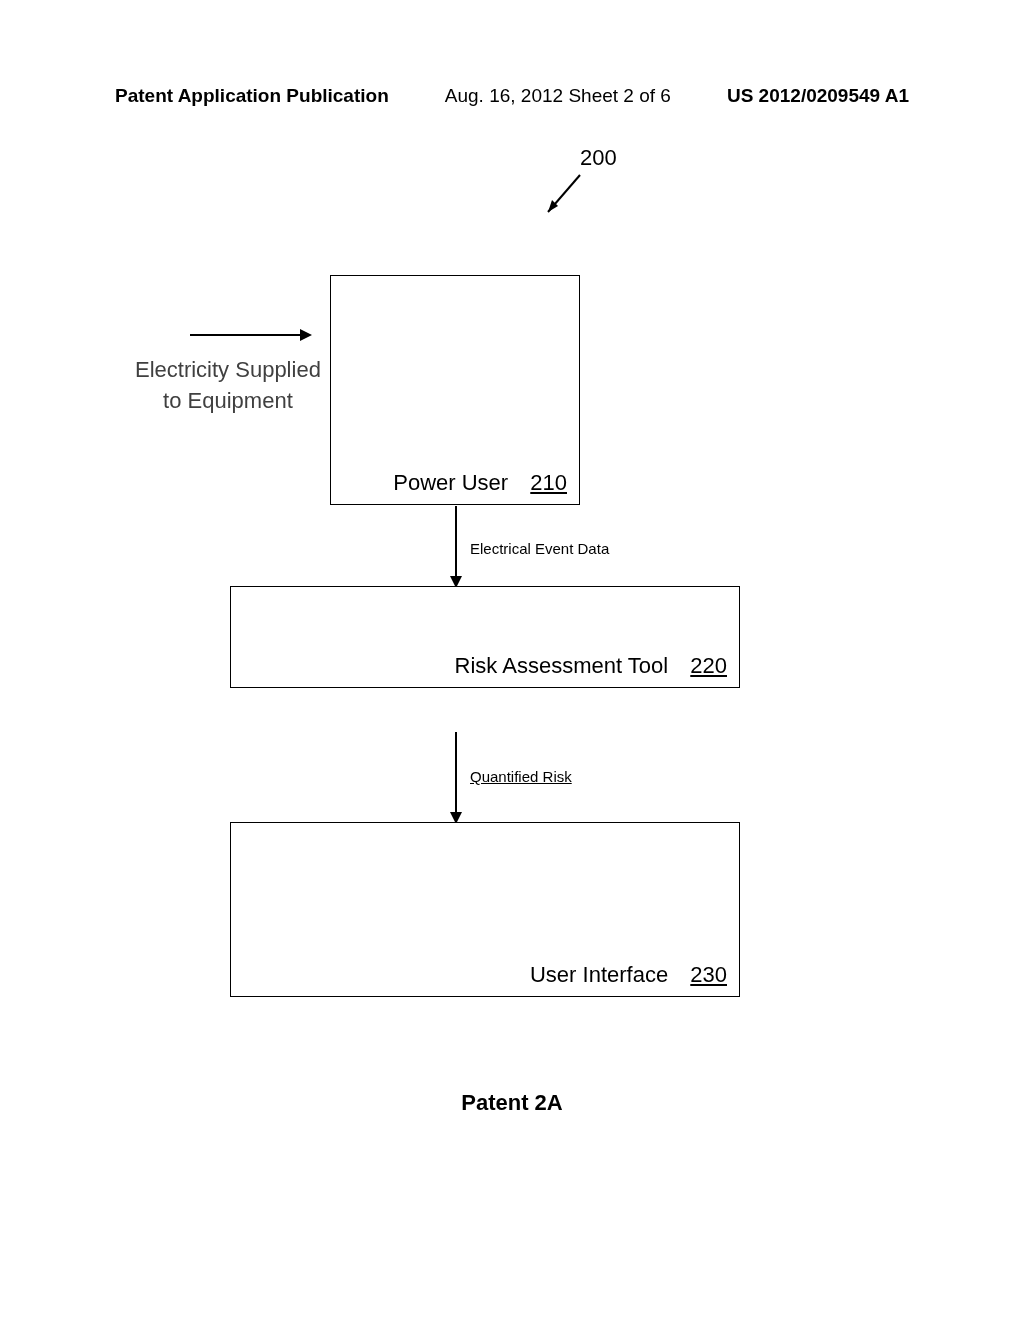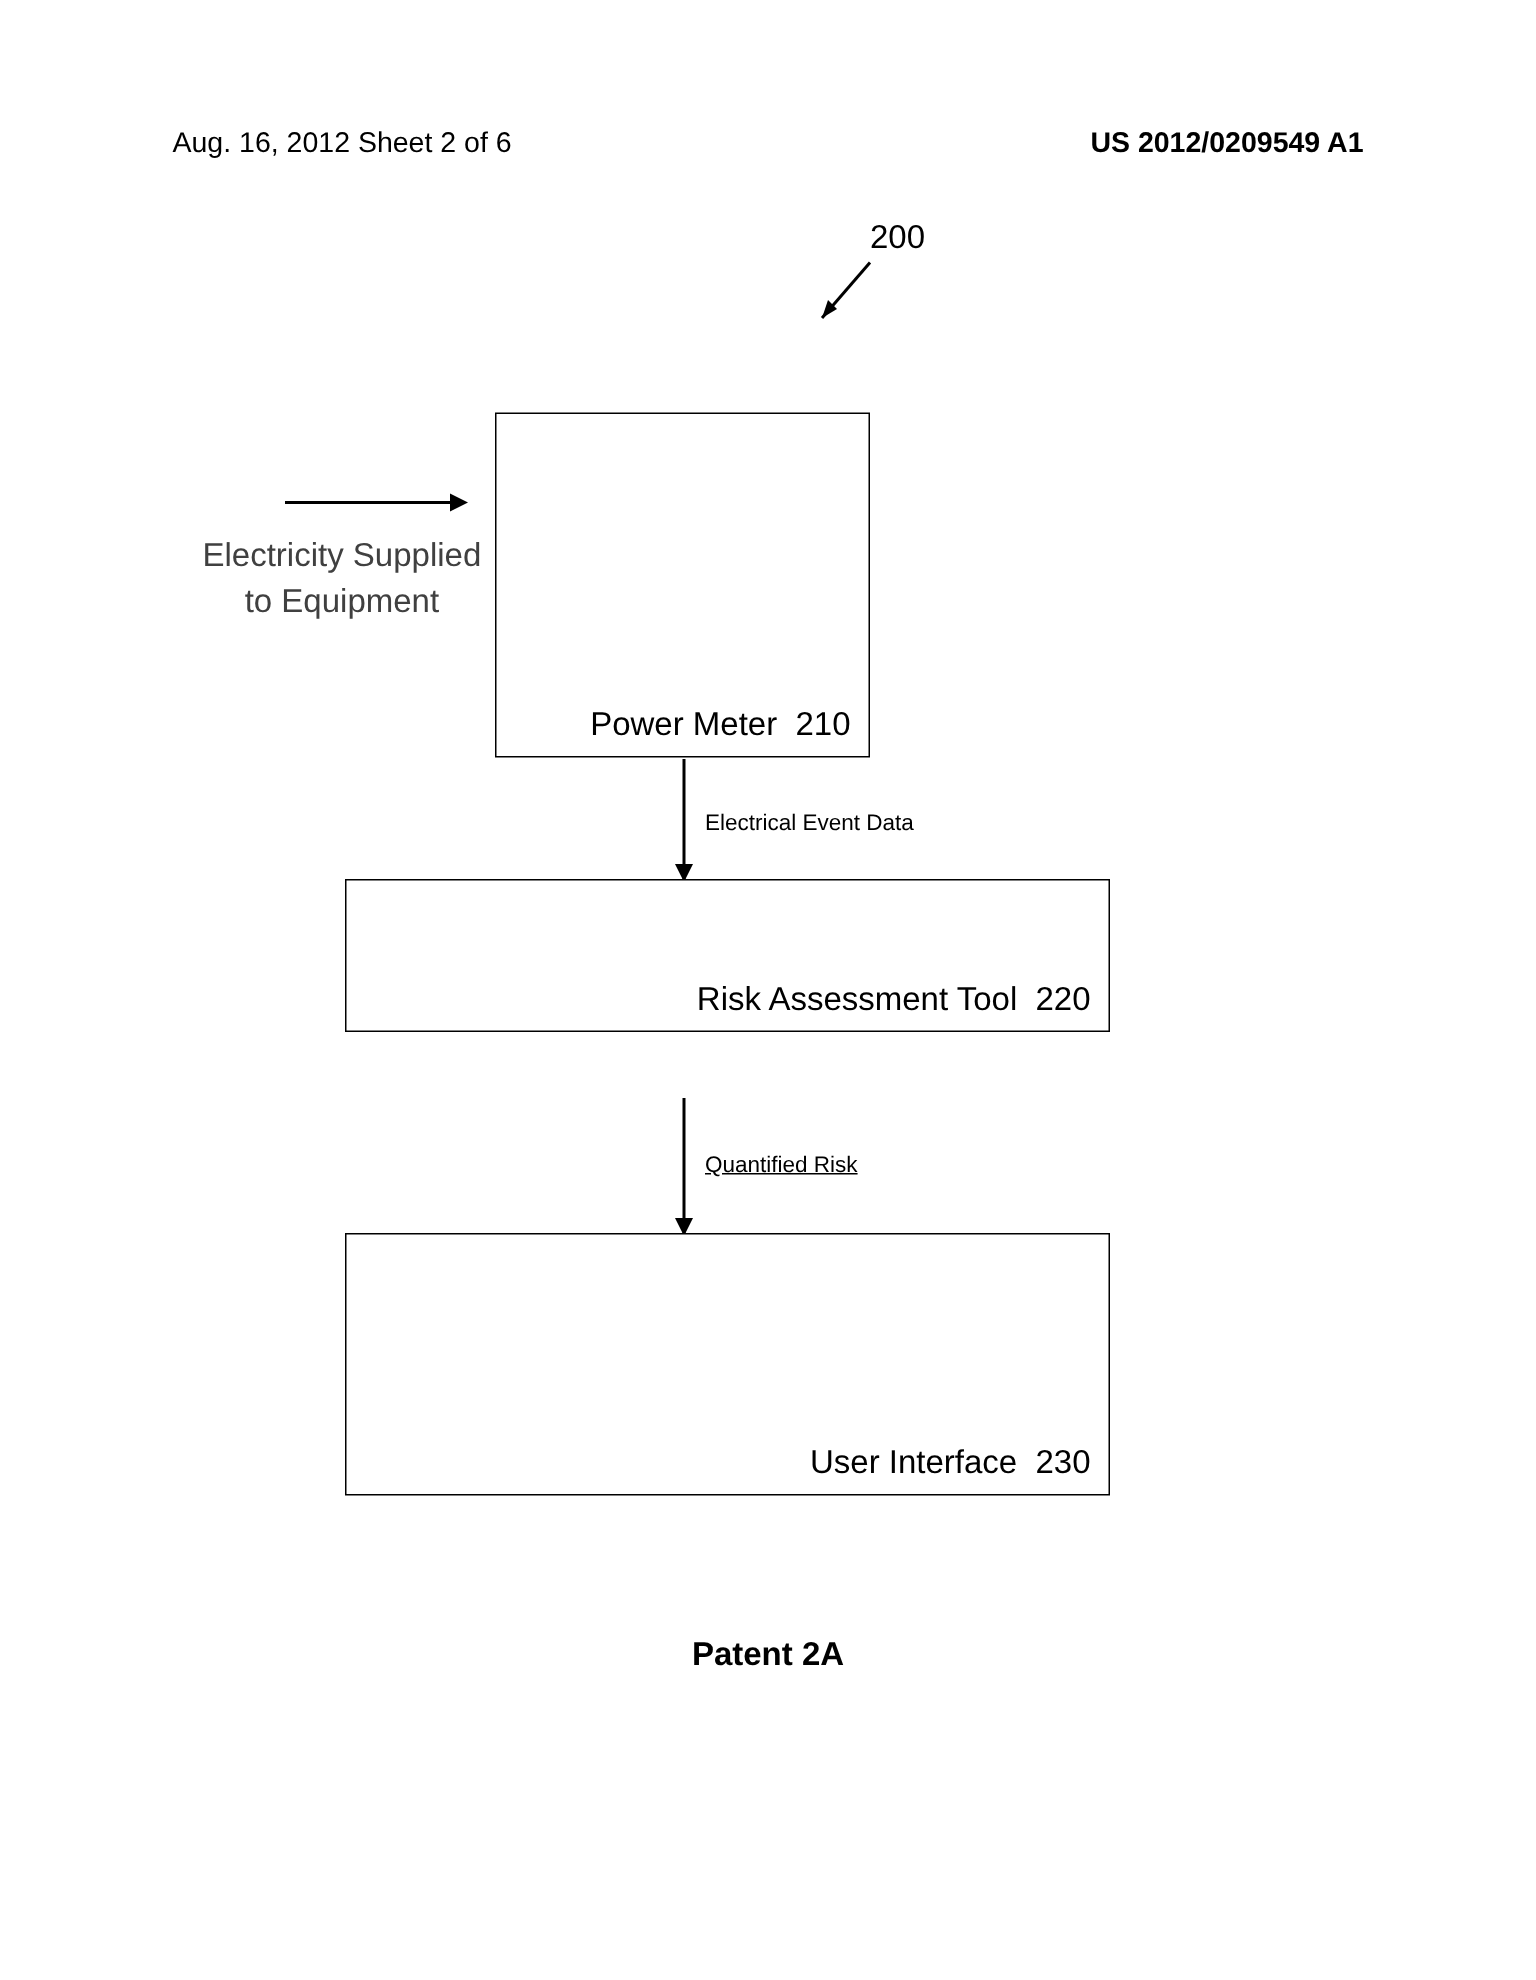--- a/index.html
+++ b/index.html
@@ -85,21 +85,22 @@
       height: 175px;
     }
     .box-label {
       position: absolute;
       bottom: 8px;
       right: 12px;
       font-size: 22px;
       white-space: nowrap;
     }
     .ref-num {
-      margin-left: 6px;
+      text-decoration: underline;
+      margin-left: 16px;
     }
     .flow-arrow {
       position: absolute;
       width: 2px;
       background: #000;
     }
     .flow-arrow::after {
       content: '';
       position: absolute;
       bottom: -2px;
@@ -139,40 +140,41 @@
       width: 100%;
       text-align: center;
       font-size: 22px;
       font-weight: bold;
     }
   </style>
 </head>
 <body>
 
 <div class="header">
+  <span class="header-left">Patent Application Publication</span>
   <span>Aug. 16, 2012  Sheet 2 of 6</span>
   <span class="header-right">US 2012/0209549 A1</span>
 </div>
 
 <div class="diagram-ref">200</div>
 
 <svg class="callout-arrow" viewBox="0 0 50 50">
   <line x1="40" y1="5" x2="8" y2="42" stroke="black" stroke-width="2"></line>
   <polygon points="8,42 18,36 12,30" fill="black"></polygon>
 </svg>
 
 <div class="input-arrow"></div>
 <div class="input-label">
   <span>Electricity Supplied</span><br>
   <span>to Equipment</span>
 </div>
 
 <div class="box box1">
   <div class="box-label">
-    <span>Power Meter</span>
+    <span>Power User</span>
     <span class="ref-num">210</span>
   </div>
 </div>
 
 <div class="flow-arrow arrow1"></div>
 <div class="flow-label label1">Electrical Event Data</div>
 
 <div class="box box2">
   <div class="box-label">
     <span>Risk Assessment Tool</span>

